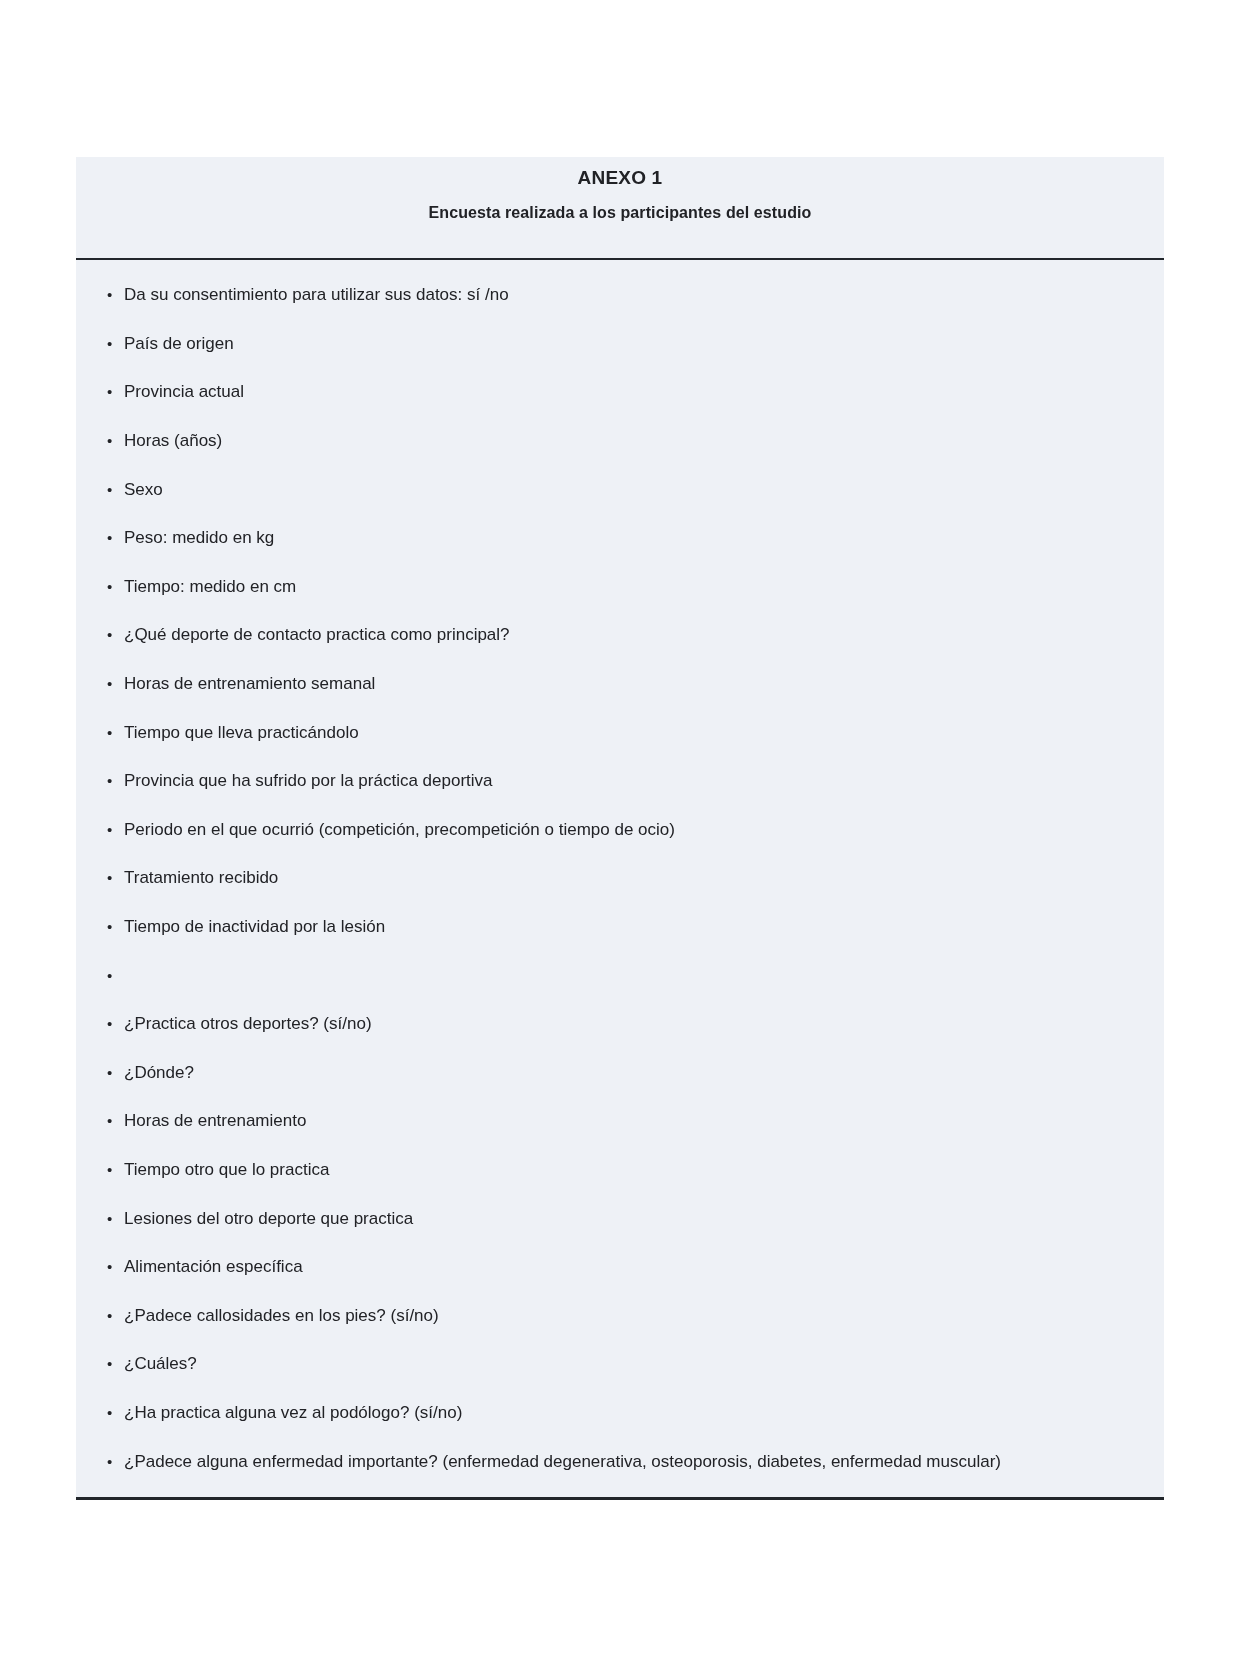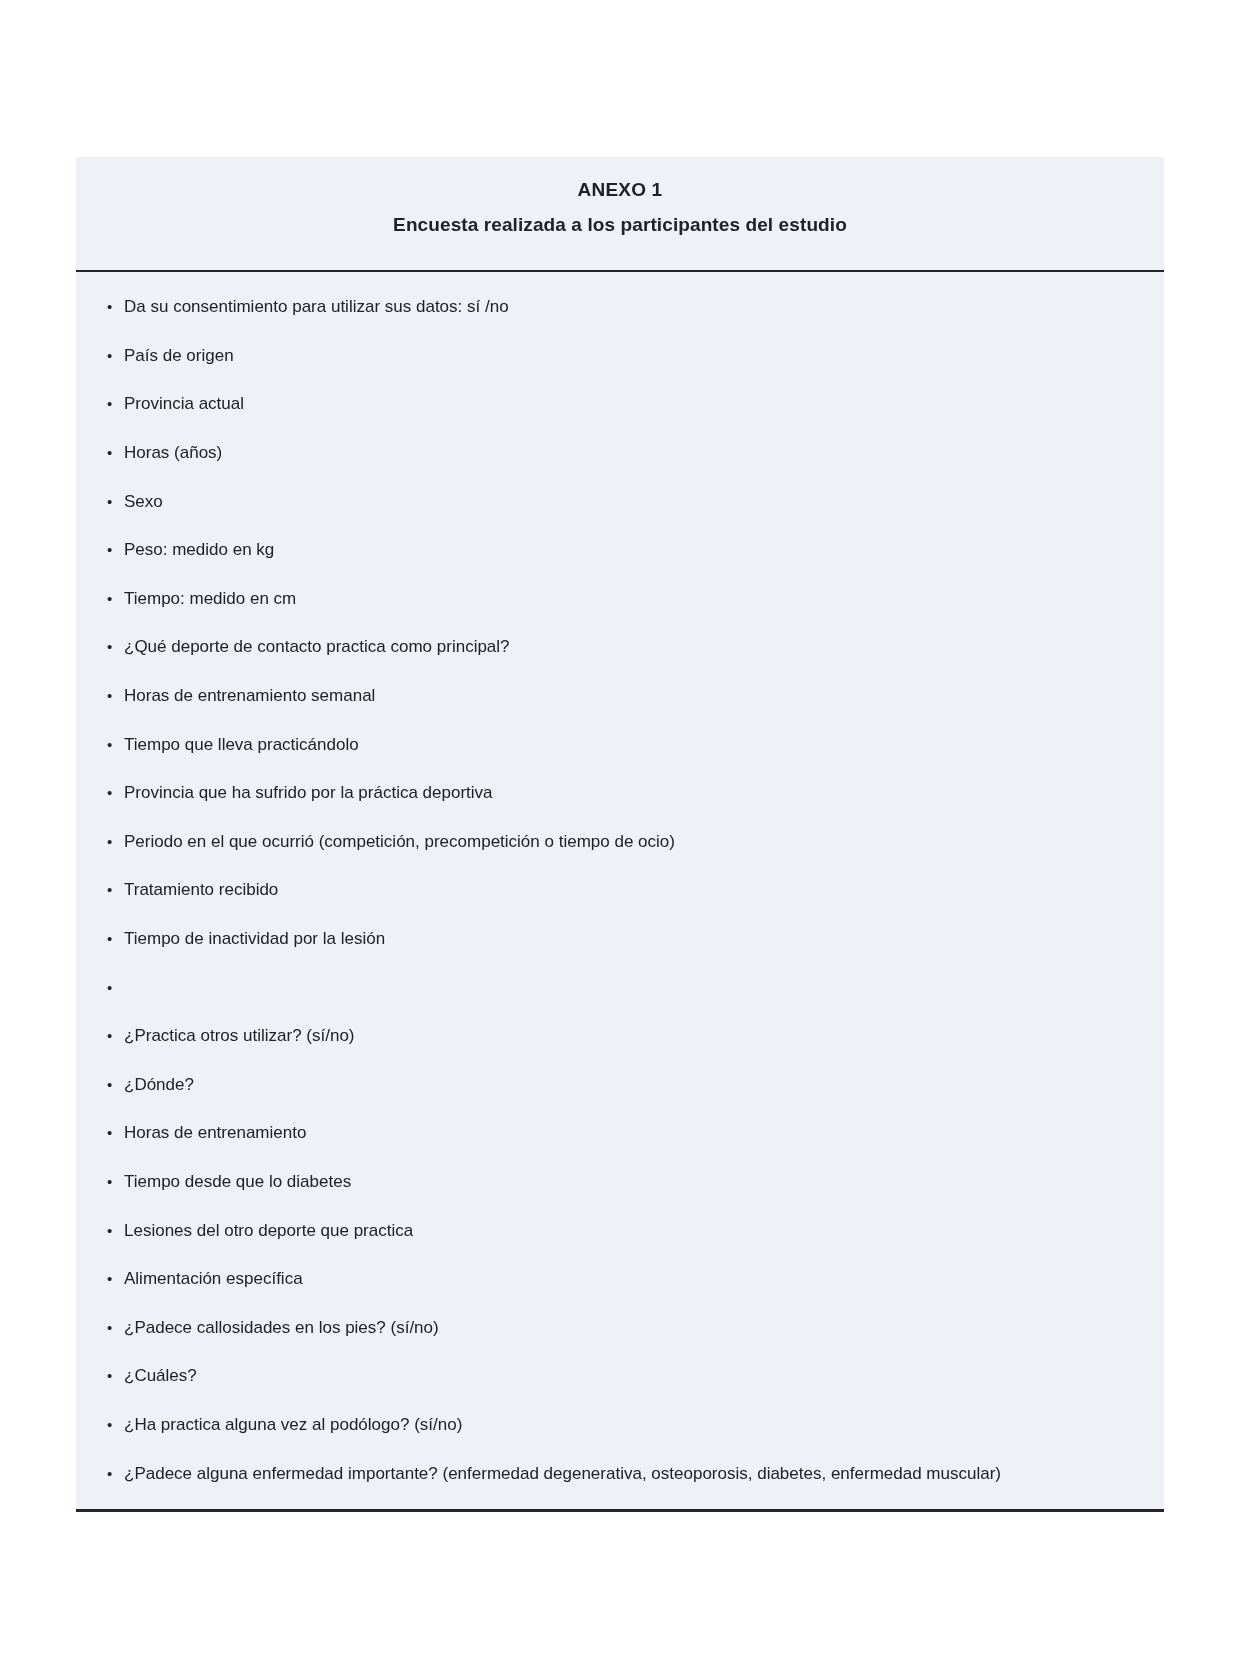--- a/index.html
+++ b/index.html
@@ -25,34 +25,34 @@
   }
   .panel{
     position:absolute;
     left:76px;
     top:157px;
     width:1088px;
     background:var(--panel-bg);
     border-bottom:3px solid var(--line);
   }
   .panel-header{
-    padding:22px 20px 34px 20px;
+    padding:10px 20px 34px 20px;
     border-bottom:2px solid var(--line);
     text-align:center;
   }
   .panel-header h1{
     margin:0 0 13px 0;
     font-size:19px;
     line-height:22px;
     font-weight:700;
     letter-spacing:0.2px;
   }
   .panel-header h2{
     margin:0;
-    font-size:19px;
+    font-size:16px;
     line-height:22px;
     font-weight:700;
     letter-spacing:0.1px;
   }
   ul.question-list{
     margin:0;
     padding:11px 24px 11px 31px;
     list-style:none;
   }
   ul.question-list li{
@@ -151,36 +151,36 @@
           <span class="bullet">•</span>
           <span class="question-text">Tiempo de inactividad por la lesión</span>
         </li>
 
         <li>
           <span class="bullet">•</span>
         </li>
 
         <li>
           <span class="bullet">•</span>
-          <span class="question-text">¿Practica otros utilizar? (sí/no)</span>
+          <span class="question-text">¿Practica otros deportes? (sí/no)</span>
         </li>
 
         <li>
           <span class="bullet">•</span>
           <span class="question-text">¿Dónde?</span>
         </li>
 
         <li>
           <span class="bullet">•</span>
           <span class="question-text">Horas de entrenamiento</span>
         </li>
 
         <li>
           <span class="bullet">•</span>
-          <span class="question-text">Tiempo desde que lo diabetes</span>
+          <span class="question-text">Tiempo otro que lo practica</span>
         </li>
 
         <li>
           <span class="bullet">•</span>
           <span class="question-text">Lesiones del otro deporte que practica</span>
         </li>
 
         <li>
           <span class="bullet">•</span>
           <span class="question-text">Alimentación específica</span>

